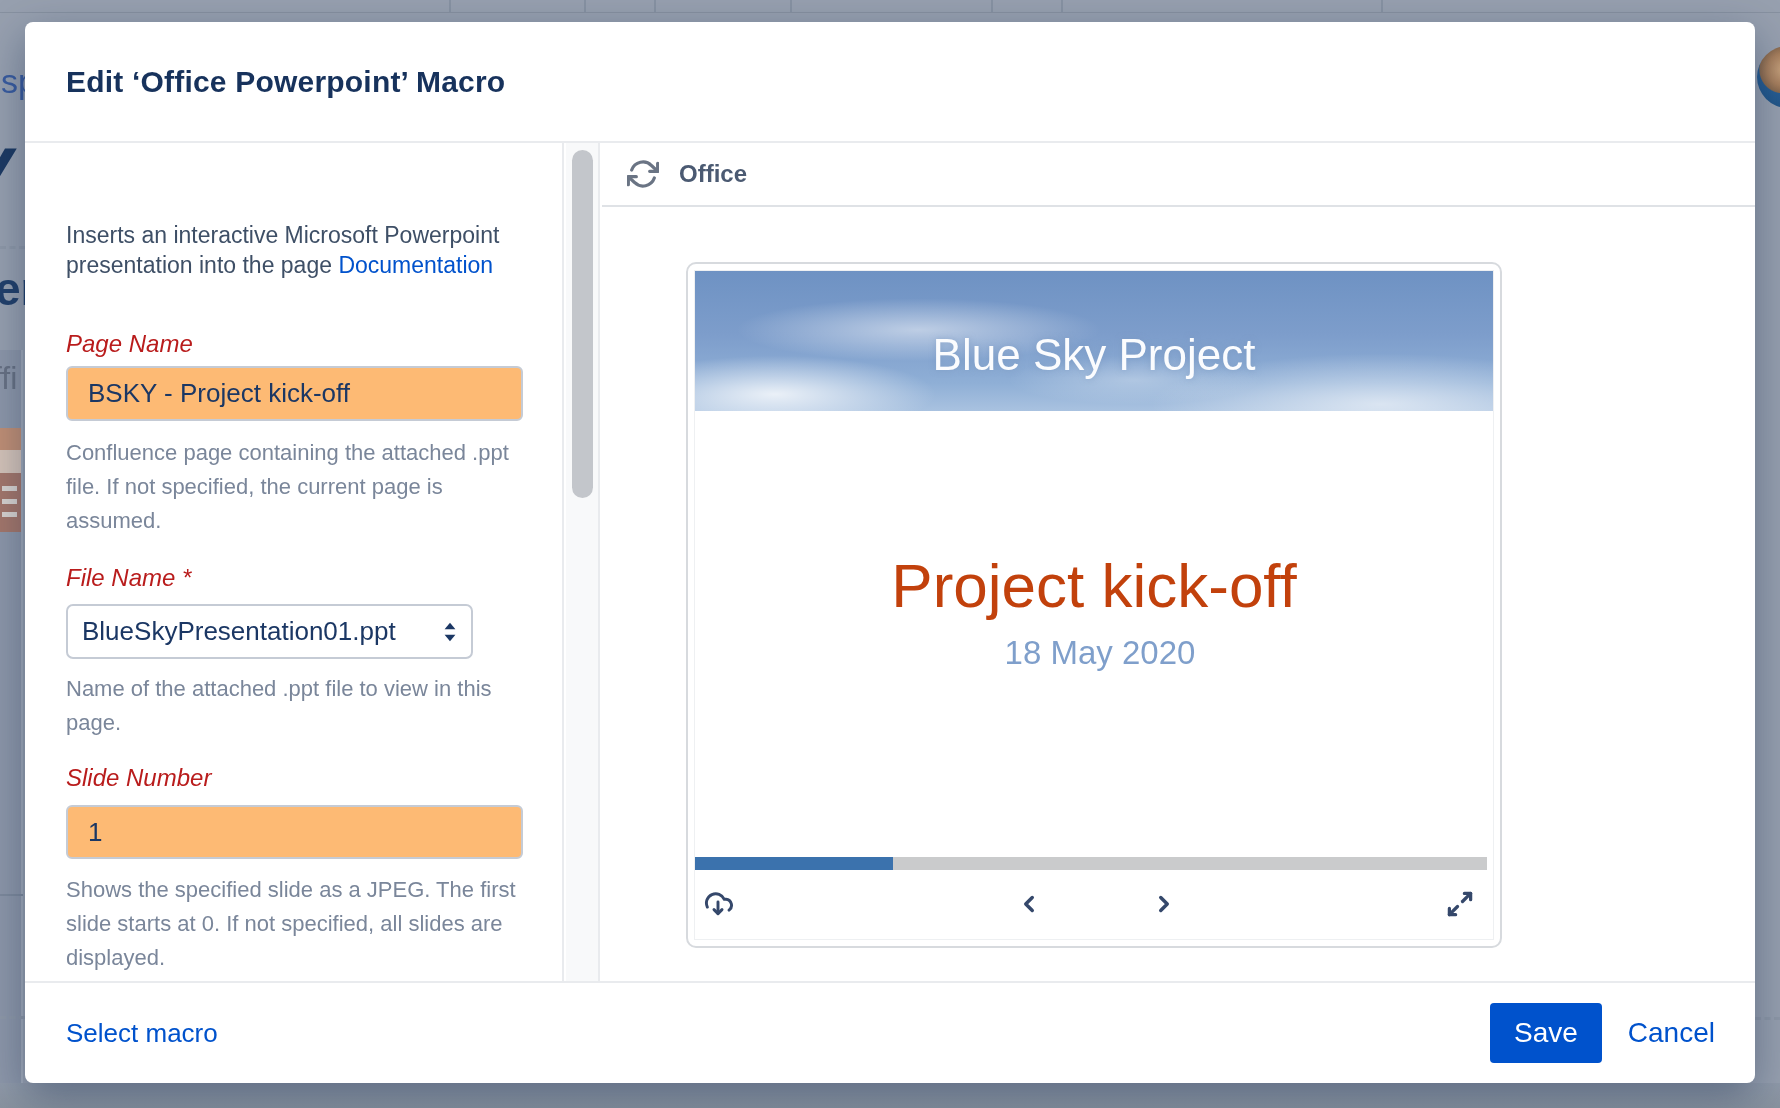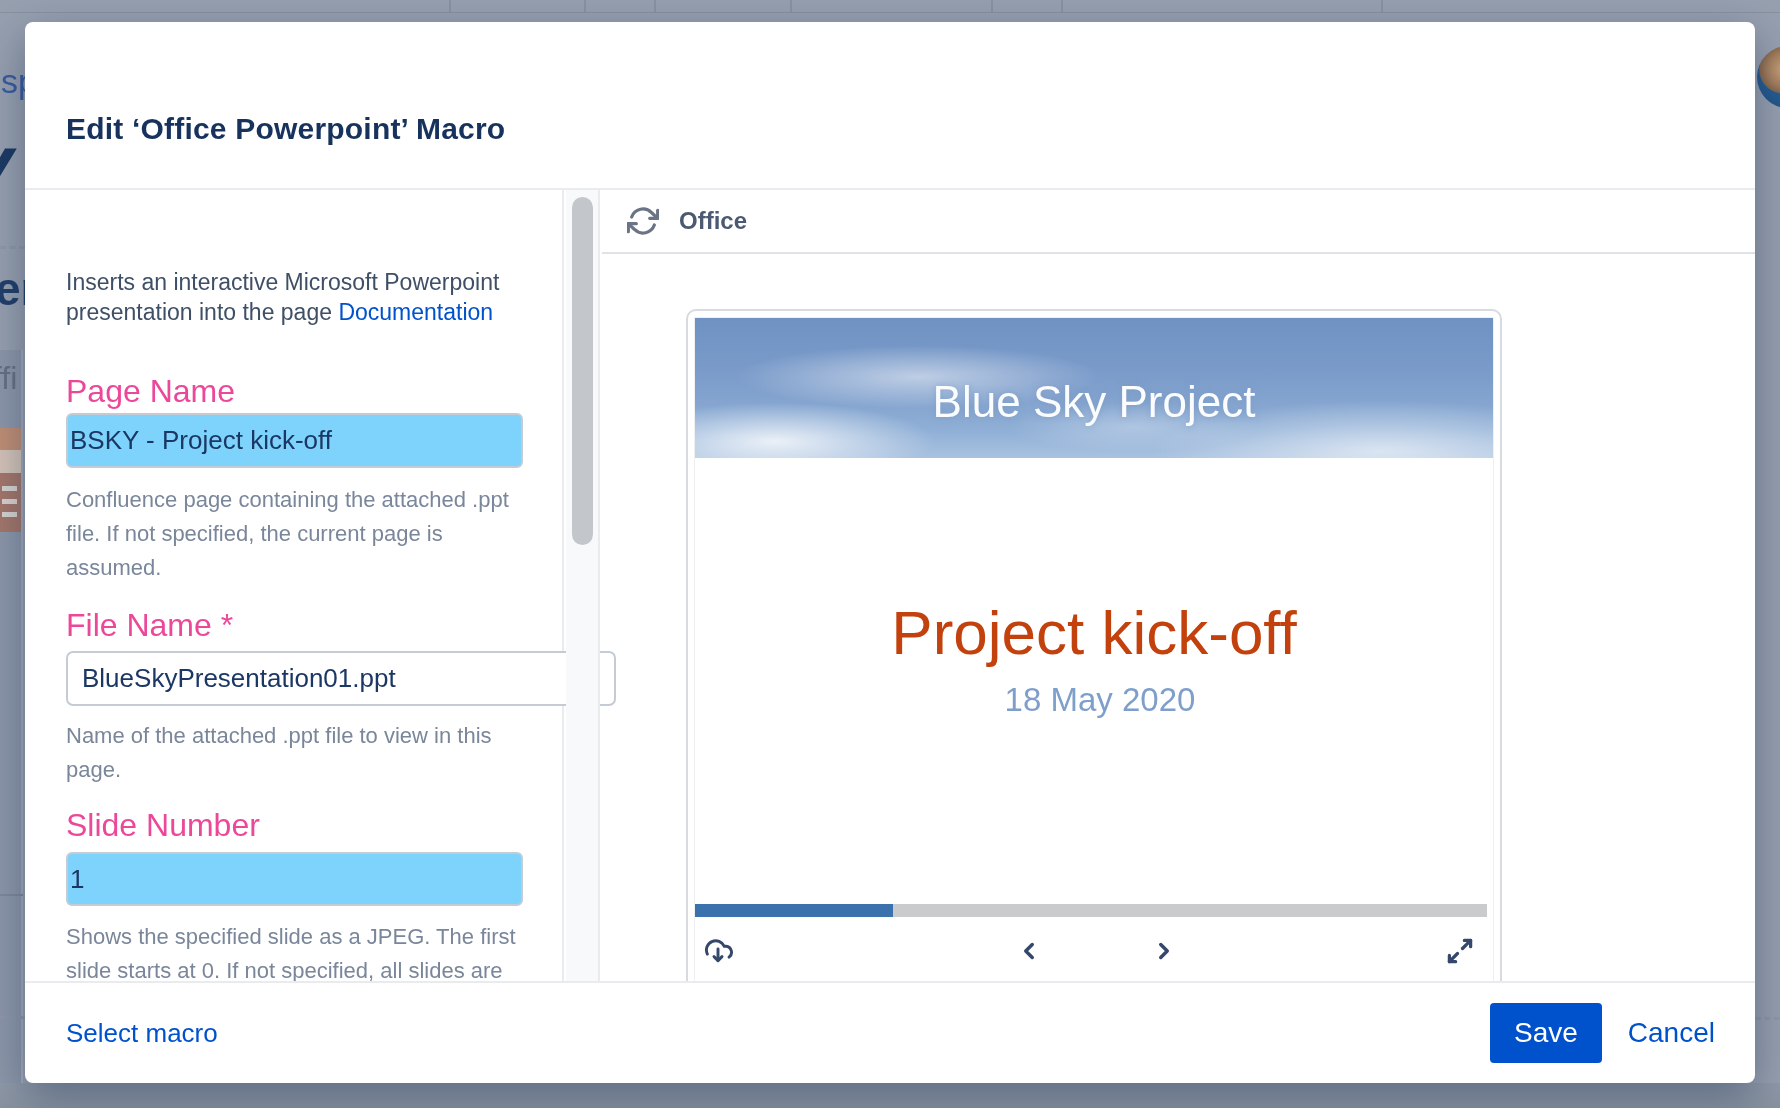--- a/index.html
+++ b/index.html
@@ -23,35 +23,35 @@
   .tblock-3 { top:123px; height:59px; background:#a4776b; }
   .tstripe { position:absolute; left:2px; width:15px; height:5px; background:#d8d3cf; }
   .bg-hline { position:absolute; left:0; top:544px; width:23px; height:2px; background:#7e8a9c; }
   .avatar { position:absolute; left:1757px; top:46px; width:62px; height:62px; border-radius:50%;
             background: radial-gradient(circle at 42% 38%, #c9a47e 0%, #a87f5c 30%, #8a6a4e 44%, #275d92 46%, #1f4f7d 100%); }
   .bg-bottom { position:absolute; left:0; top:1083px; width:100%; height:25px; background:linear-gradient(#909aa9,#89939f); }
 
   
   .modal { position:absolute; left:25px; top:22px; width:1730px; height:1061px; background:#fff;
            border-radius:8px; box-shadow:0 14px 44px rgba(9,30,66,.38); z-index:10; display:flex; flex-direction:column; }
-  .modal-header { height:121px; flex:0 0 auto; border-bottom:2px solid #e9ebee; display:flex; align-items:center; padding-left:41px; border-radius:8px 8px 0 0;margin-top:47px; }
+  .modal-header { height:121px; flex:0 0 auto; border-bottom:2px solid #e9ebee; display:flex; align-items:center; padding-left:41px; border-radius:8px 8px 0 0; }
   .modal-title { font-size:30px; font-weight:700; color:#17325c; letter-spacing:.2px; }
   .modal-body { position:relative; flex:1 1 auto; overflow:hidden; }
   .modal-footer { height:102px; flex:0 0 auto; border-top:2px solid #e9ebee; display:flex; align-items:center;
                   justify-content:space-between; padding:0 40px 0 41px; border-radius:0 0 8px 8px; }
 
   
   .left-panel { position:absolute; left:0; top:0; width:539px; height:100%; border-right:2px solid #e9ebee; }
   .desc { position:absolute; left:41px; top:77px; width:464px; font-size:23px; line-height:30px; color:#3e4f66; }
   .desc a, .link { color:#0052CC; text-decoration:none; cursor:pointer; }
-  .f-label { position:absolute; left:41px; font-size:32px; line-height:30px; color:#ec4899; }
+  .f-label { position:absolute; left:41px; font-size:24px; line-height:30px; color:#b91c1c;font-style:italic; }
   .f-input { position:absolute; left:41px; width:457px; height:55px; border:2px solid #c5cbd5; border-radius:6px;
-             background:#7dd3fc; font-family:"Liberation Sans",sans-serif; font-size:26px; color:#1b3764; padding:0 2px; outline:none; }
+             background:#fdba74; font-family:"Liberation Sans",sans-serif; font-size:26px; color:#1b3764; padding:0 20px; outline:none; }
   .f-help { position:absolute; left:41px; width:472px; font-size:22px; line-height:34px; color:#7a869a; }
-  .f-select { position:absolute; left:41px; width:550px; height:55px; border:2px solid #c5cbd5; border-radius:7px;
+  .f-select { position:absolute; left:41px; width:407px; height:55px; border:2px solid #c5cbd5; border-radius:7px;
               background:#fff; display:flex; align-items:center; justify-content:space-between; padding:0 8px 0 14px; cursor:pointer; }
   .f-select span { font-size:26px; color:#1b3764; }
 
   
   .scroll-zone { position:absolute; left:541px; top:0; width:34px; height:100%; background:#f8f9fa; border-right:2px solid #e9ebee; }
   .scroll-thumb { position:absolute; left:6px; top:7px; width:21px; height:348px; background:#c3c6cb; border-radius:11px; }
 
   
   .right-panel { position:absolute; left:577px; top:0; width:1153px; height:100%; }
   .preview-header { height:64px; border-bottom:2px solid #dfe2e6; display:flex; align-items:center; padding-left:25px; }

